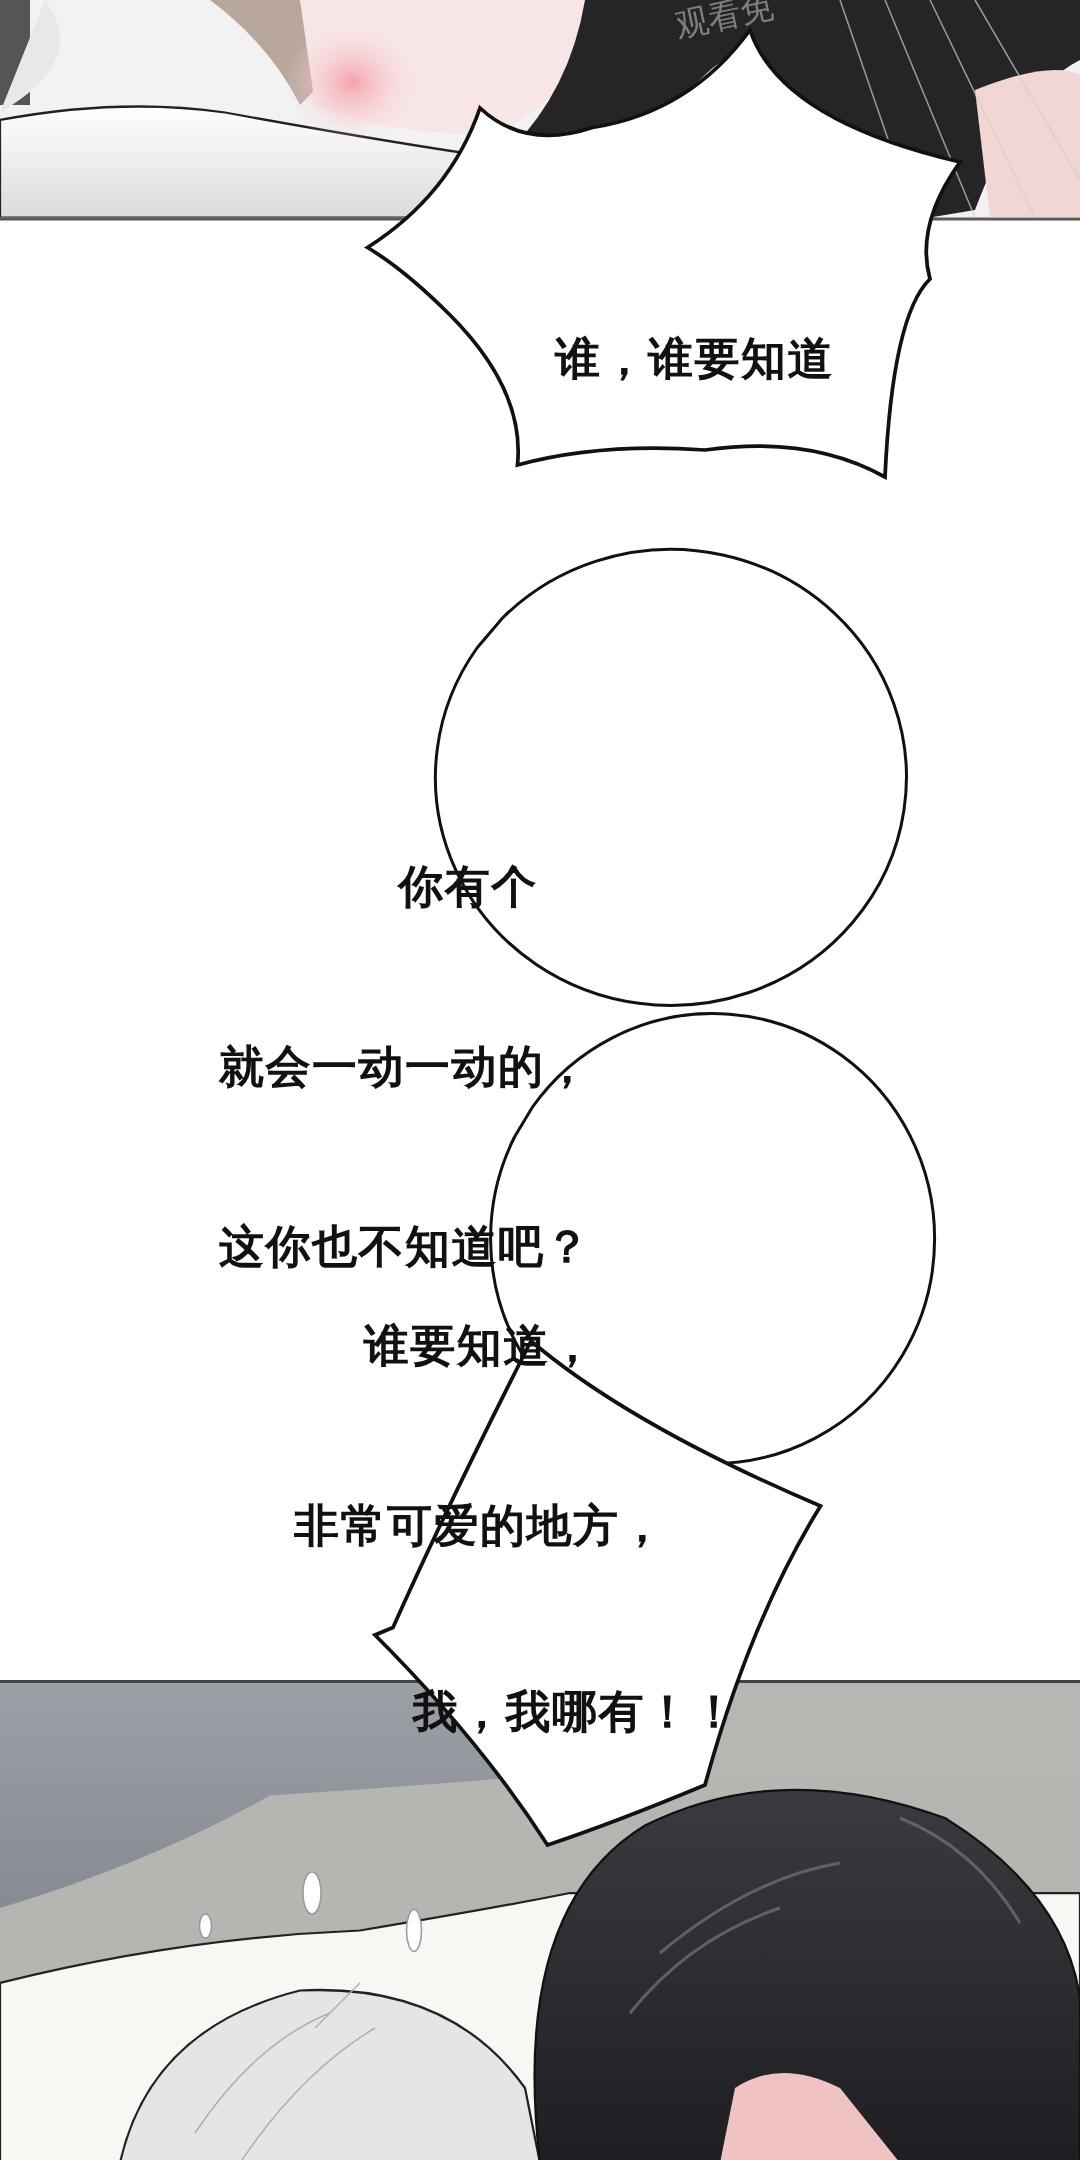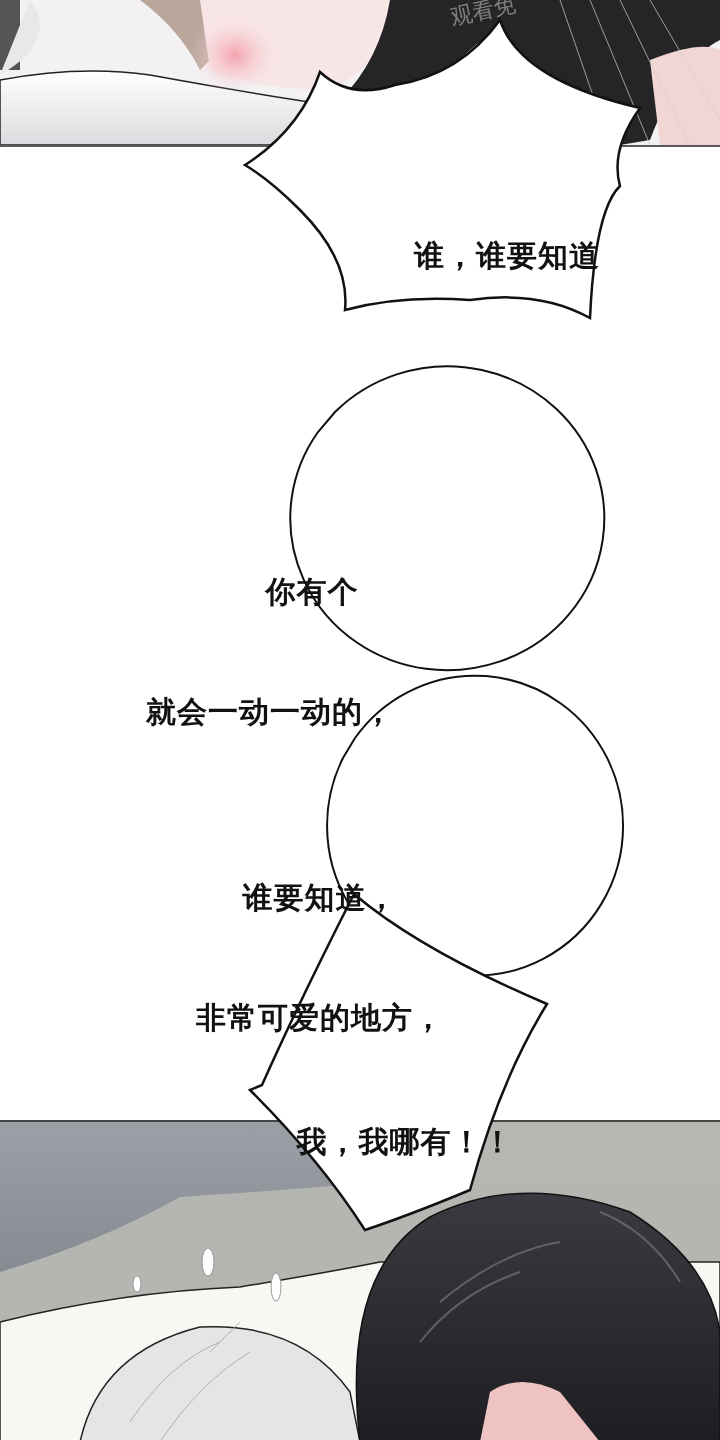--- a/index.html
+++ b/index.html
@@ -99,29 +99,30 @@
 
   <path d="M245,165 Q300,130 320,72 Q350,100 395,85 Q460,75 500,20 Q520,80 640,108 Q610,150 620,186 Q595,210 590,318 Q540,290 470,300 Q400,295 345,310 Q350,260 300,210 Q270,180 245,165 Z" fill="#ffffff" stroke="#111" stroke-width="2.5"></path>
 
   <path d="M335,412 A157,152 0 1 1 318,432 L335,412 Z" fill="#ffffff" stroke="#111" stroke-width="2"></path>
 
   <path d="M355,738 A148,150 0 1 1 343,758 L355,738 Z" fill="#ffffff" stroke="#111" stroke-width="2"></path>
 
   <path d="M354,894 Q420,950 547,1004 Q500,1080 470,1190 Q410,1215 365,1230 Q320,1160 250,1090 L262,1085 Q300,1000 354,894 Z" fill="#ffffff" stroke="#111" stroke-width="2.5"></path>
 </svg>
 
-<div class="bubble-text" style="left:350px; top:156px; width:250px; text-align:right;">
+<div class="bubble-text" style="left:350px; top:140px; width:250px; text-align:left;">
   <div style="padding-left:20px;">谁，谁要知道</div>
 </div>
 
 <div class="bubble-text" style="left:130px; top:492px; width:280px;">
   <div style="text-align:center; padding-left:84px;">你有个</div>
   <div>就会一动一动的，</div>
+  <div>这你也不知道吧？</div>
 </div>
 
 <div class="bubble-text" style="left:180px; top:798px; width:280px;">
   <div>谁要知道，</div>
   <div>非常可爱的地方，</div>
 </div>
 
-<div class="bubble-text" style="left:285px; top:1042px; width:240px; text-align:center;">
+<div class="bubble-text" style="left:275px; top:1042px; width:240px; text-align:left;">
   <div>我，我哪有！！</div>
 </div>
 
 </body></html>

